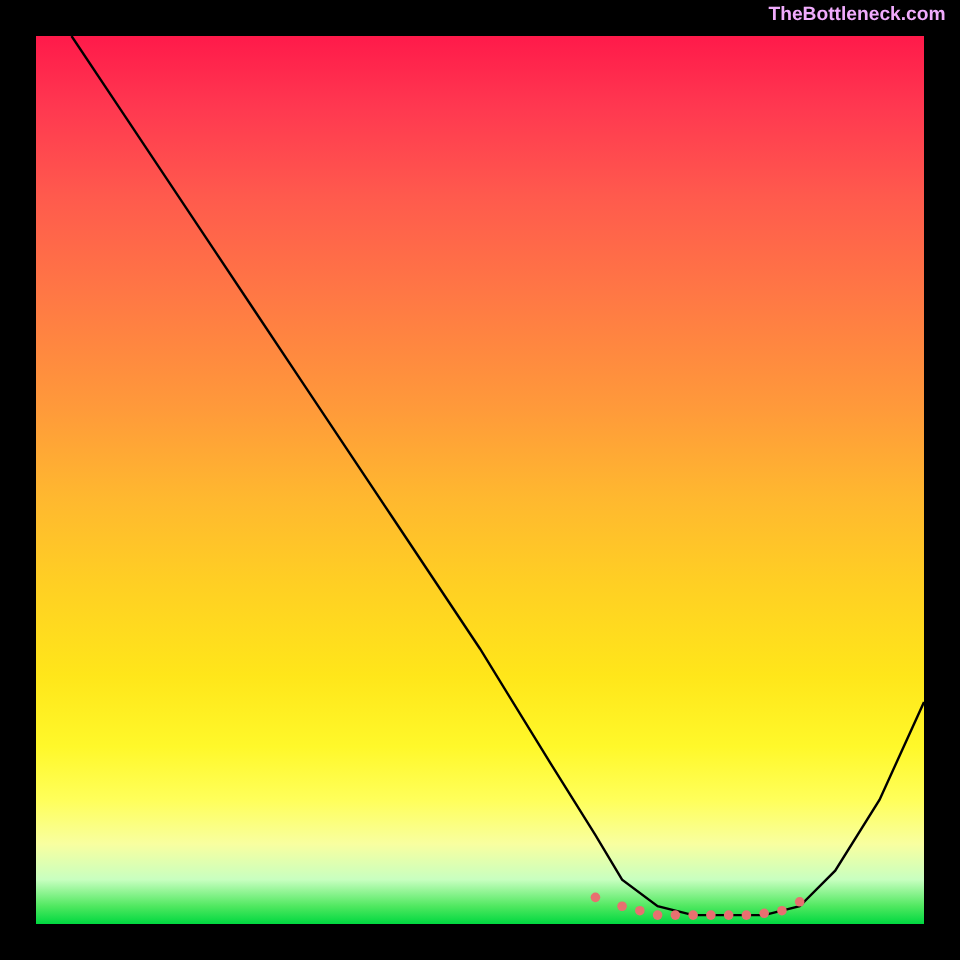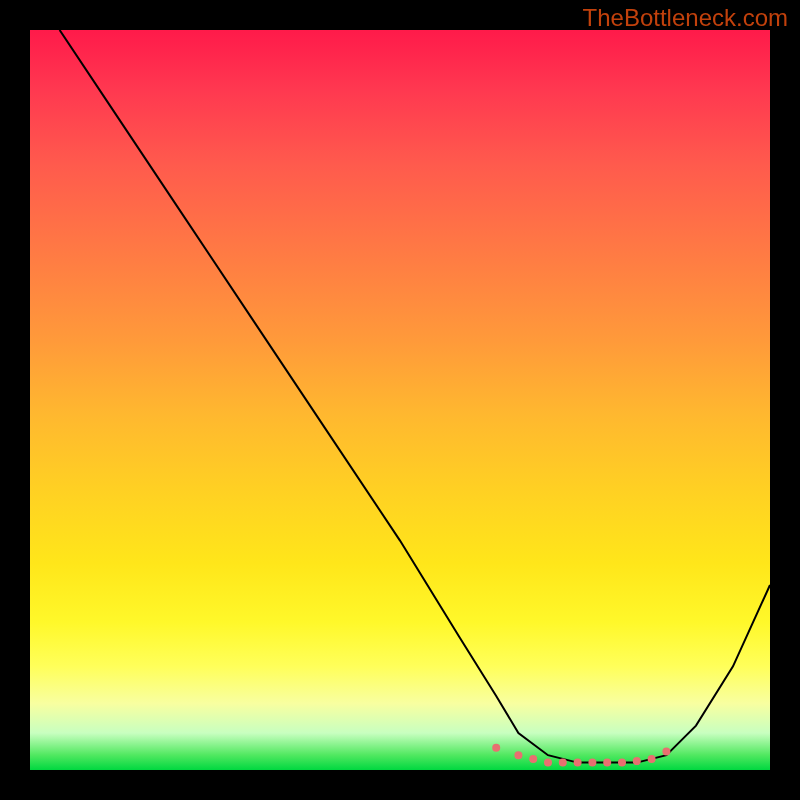--- a/index.html
+++ b/index.html
@@ -14,23 +14,23 @@
   .container {
     width: 800px;
     height: 800px;
     background: #000;
     position: relative;
   }
   .watermark {
     position: absolute;
     top: 4px;
     right: 12px;
-    color: #c2410c;
-    font-size: 24px;
-    font-weight: normal;
+    color: #f0abfc;
+    font-size: 16px;
+    font-weight: bold;
     z-index: 10;
   }
   .chart-area {
     position: absolute;
     left: 30px;
     top: 30px;
     width: 740px;
     height: 740px;
     background: linear-gradient(to bottom,
       #ff1a4a 0%,

